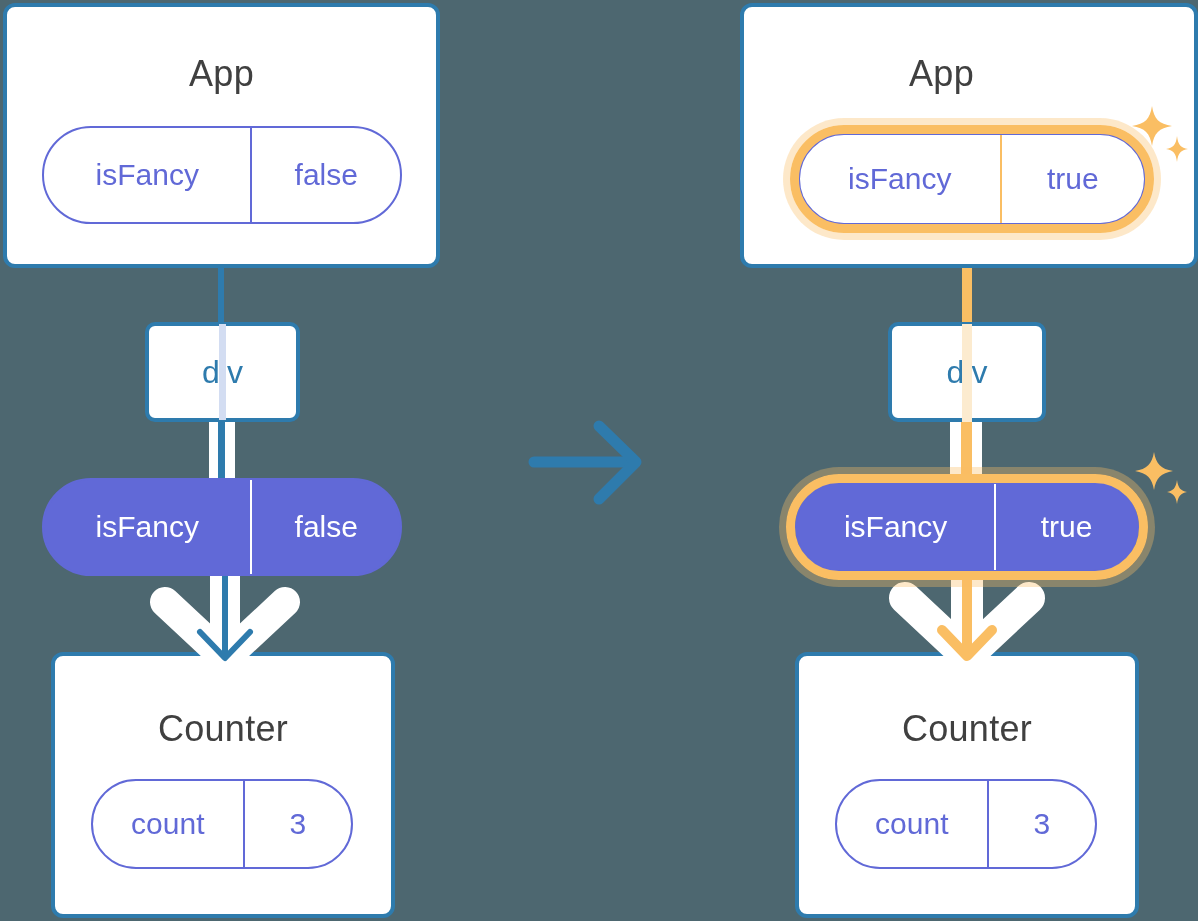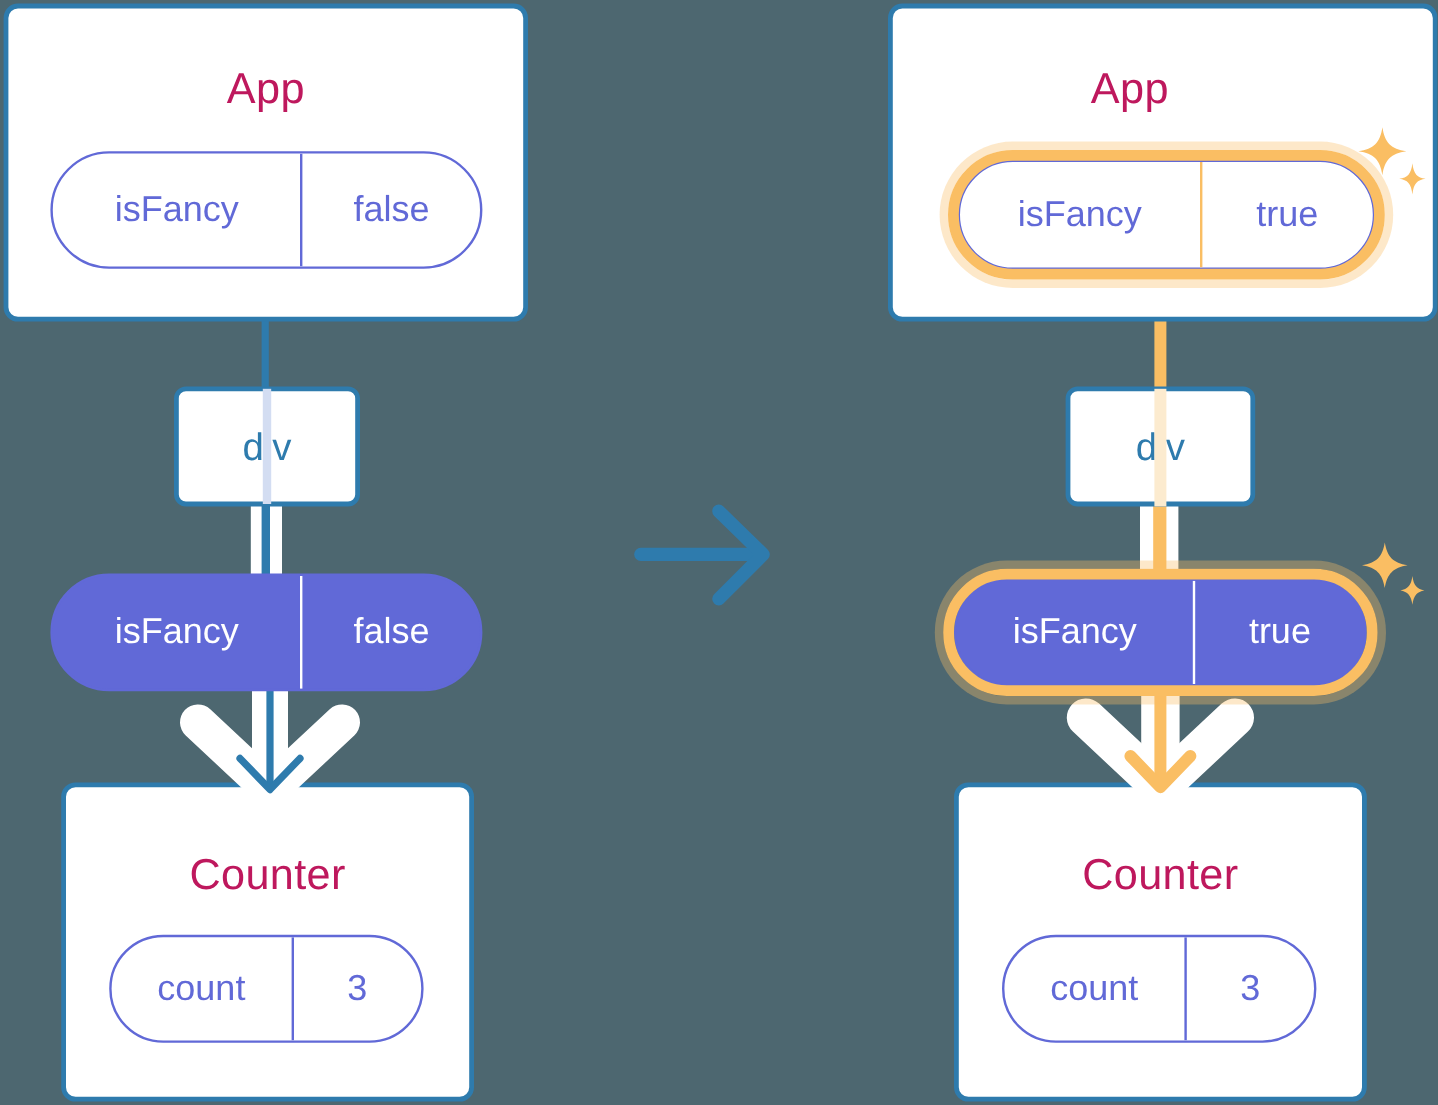--- a/index.html
+++ b/index.html
@@ -18,21 +18,21 @@
     background:#ffffff;
     border:4px solid #2E7BAD;
     border-radius:12px;
     box-sizing:border-box;
     z-index:5;
   }
   .cbox-title{
     position:absolute;
     left:0;right:0;
     text-align:center;
-    color:#be185d;
+    color:#404040;
     font-size:36px;
     letter-spacing:0.3px;
   }
 
   
   .divbox{
     position:absolute;
     background:#ffffff;
     border:4px solid #2E7BAD;
     border-radius:10px;

